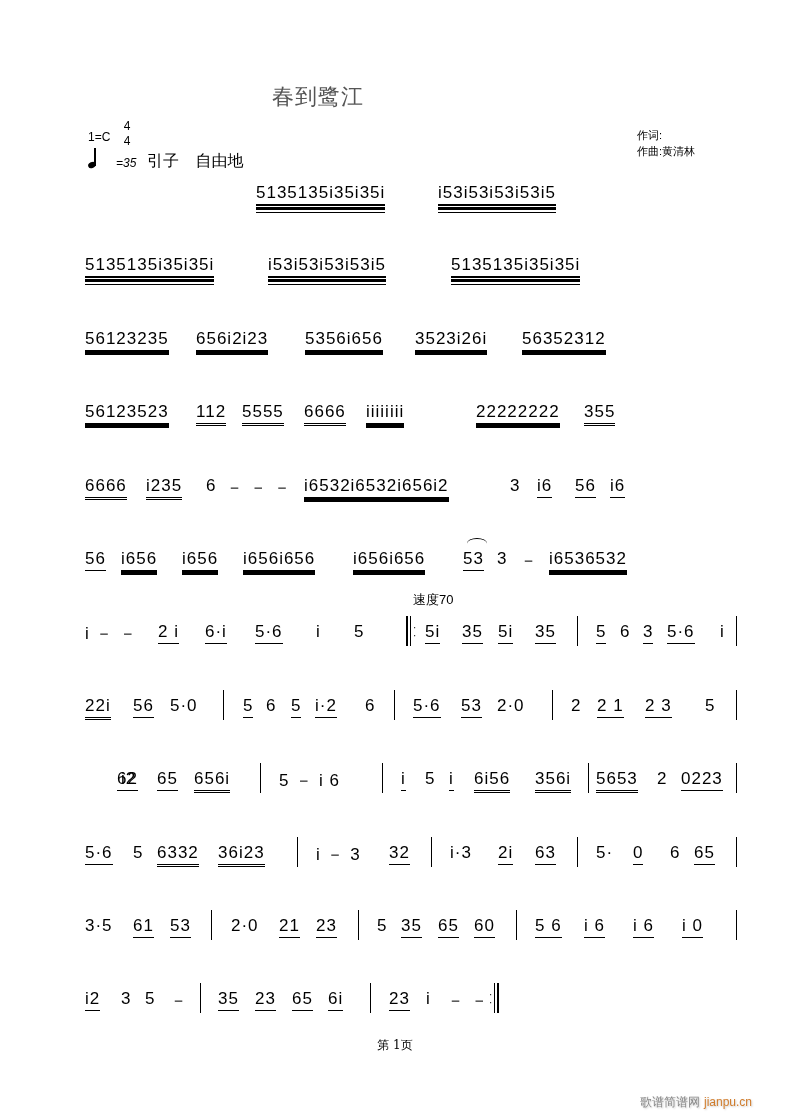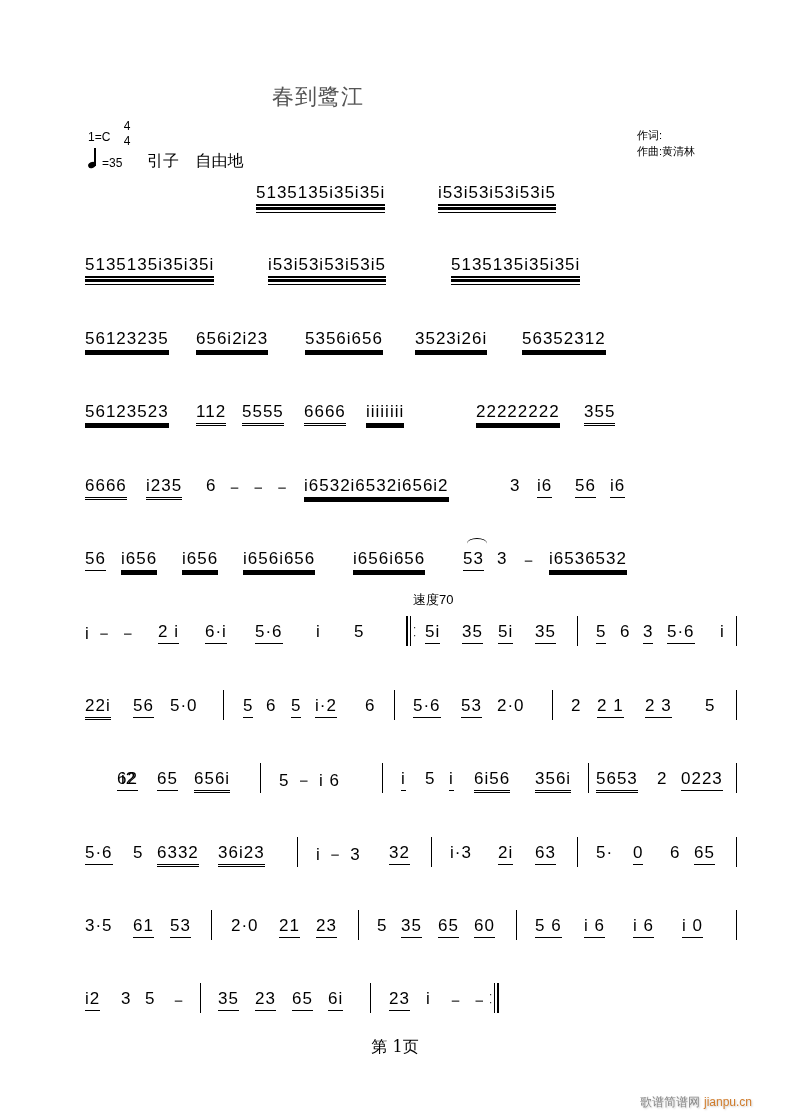--- a/index.html
+++ b/index.html
@@ -6,21 +6,21 @@
   body { width: 790px; height: 1119px; position: relative; overflow: hidden;
          font-family: "Liberation Sans", sans-serif; color: #000; }
   .title { position: absolute; left: 0; width: 636px; top: 82px; text-align: center;
            font-family: "DejaVu Serif", serif; font-size: 22px; color: #555; letter-spacing: 1px; }
   .key { position: absolute; left: 88px; top: 130px; font-size: 12px; }
   .ts { position: absolute; left: 121px; top: 119px; font-size: 12px; text-align: center; line-height: 15px; width: 12px; }
   .tempo { position: absolute; left: 88px; top: 148px; font-size: 12px; display: flex; align-items: flex-end; }
   .note-icon { display: inline-block; position: relative; width: 10px; height: 22px; }
   .note-icon .stem { position: absolute; left: 6px; top: 0; width: 2px; height: 18px; background: #000; }
   .note-icon .head { position: absolute; left: 0; top: 14px; width: 8px; height: 6px; background: #000; border-radius: 50%; transform: rotate(-25deg); }
-  .tempo-val { margin-left: 4px; }
+  .tempo-val { margin-left: 18px; font-style: italic; }
   .section { position: absolute; left: 147px; top: 151px; font-size: 16px; word-spacing: 12px; }
   .credits { position: absolute; left: 637px; top: 127px; font-size: 11px; line-height: 16px; }
   .row { position: absolute; left: 0; width: 790px; height: 40px; }
   .seg { position: absolute; top: 0; font-size: 17px; letter-spacing: 1px; white-space: nowrap; font-family: "Liberation Sans", sans-serif; }
   .seg.u1 { border-bottom: 1px solid #000; padding-bottom: 1px; }
   .seg.u2 { border-bottom: 3px double #000; padding-bottom: 1px; }
   .seg.u3 { border-bottom: 5px double #000; padding-bottom: 1px; position: absolute; }
   .seg.u3::after { content: ""; position: absolute; left: 0; right: 0; bottom: -3px; border-bottom: 1px solid #000; }
   .seg.u4 { border-bottom: 5px double #000; padding-bottom: 1px; }
   .seg.u4::after { content: ""; position: absolute; left: 0; right: 0; bottom: -9px; border-bottom: 4px double #000; }
@@ -28,21 +28,21 @@
   .repeat-start { position: absolute; top: -6px; width: 10px; height: 30px; }
   .repeat-start .thick { position:absolute; left:0; top:0; width:2px; height:30px; background:#000; }
   .repeat-start .thin { position:absolute; left:4px; top:0; width:1px; height:30px; background:#000; }
   .repeat-start .dots { position:absolute; left:7px; top:8px; font-size:10px; line-height:8px; }
   .repeat-end { position: absolute; top: -6px; width: 12px; height: 30px; }
   .repeat-end .dots { position:absolute; left:0; top:8px; font-size:10px; line-height:8px; }
   .repeat-end .thin { position:absolute; left:5px; top:0; width:1px; height:30px; background:#000; }
   .repeat-end .thick { position:absolute; left:8px; top:0; width:2px; height:30px; background:#000; }
   .speed-mark { position: absolute; left: 413px; top: 591px; font-size: 13px; }
   .tie { position: absolute; left: 467px; top: 538px; width: 20px; height: 10px; border-top: 1px solid #000; border-radius: 50% 50% 0 0; }
-  .page-num { position: absolute; left: 0; width: 790px; top: 1037px; text-align: center; font-size: 16px; font-family: "DejaVu Serif", serif; }
+  .page-num { position: absolute; left: 0; width: 790px; top: 1037px; text-align: center; font-size: 12px; font-family: "DejaVu Serif", serif; }
   .watermark { position: absolute; left: 640px; top: 1094px; font-size: 12px; color: #888; text-shadow: 1px 1px 2px #ccc; }
   .watermark .url { color: #d07b2a; margin-left: 4px; }
 </style>
 </head>
 <body>
 
 <div class="title">春到鹭江</div>
 
 <div class="key">1=C</div>
 <div class="ts">

